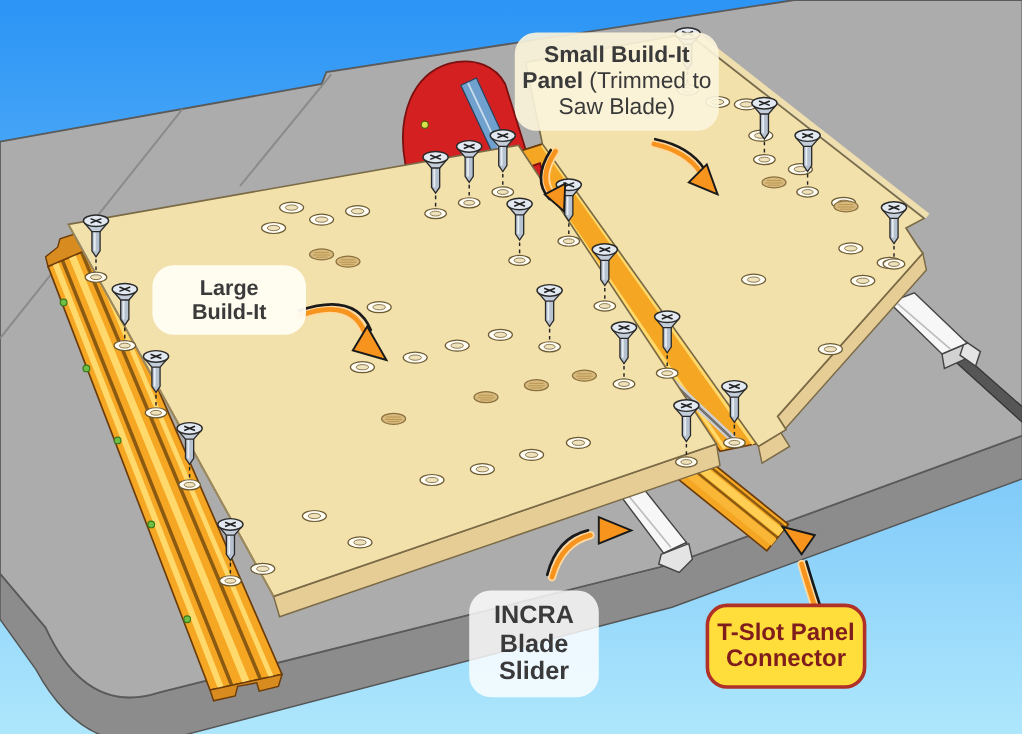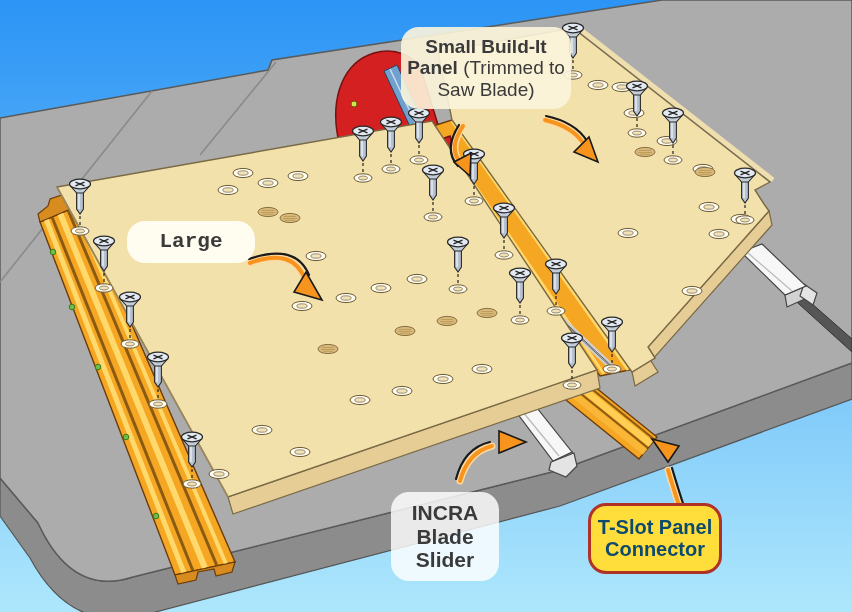--- a/index.html
+++ b/index.html
@@ -6,26 +6,26 @@
   #stage{position:relative;width:852px;height:612px;overflow:hidden;
          font-family:"Liberation Sans", sans-serif;}
   #stage svg{position:absolute;left:0;top:0;}
   .callout{position:absolute;border-radius:18px;text-align:center;
            color:var(--text,#3a3a3a);font-weight:700;line-height:1.12;
            box-sizing:border-box;}
   .callout.light{background:rgba(253,248,228,0.92);padding:9px 8px;}
   .callout .ln{display:block;}
   #lbl-small{left:401px;top:27px;width:170px;font-size:19px;background:rgba(252,245,220,0.9);}
   #lbl-small .note{font-weight:400;}
-  #lbl-large{left:127px;top:221px;width:128px;font-size:21px;background:rgba(255,253,243,0.95);font-family:Liberation Mono, monospace;}
+  #lbl-large{left:127px;top:221px;width:128px;font-size:18px;background:rgba(255,253,243,0.95);}
   #lbl-slider{left:391px;top:492px;width:108px;font-size:21px;background:rgba(255,255,255,0.82);}
   #lbl-connector{left:588px;top:503px;width:134px;font-size:20px;
                  background:var(--label-yellow,#ffde3c);
                  border:3px solid var(--label-red-border,#b03127);
-                 color:#0c4a6e;padding:10px 6px;}
+                 color:#7f1d1d;padding:10px 6px;}
   
   .sky-a{stop-color:var(--sky-top,#2b94f5);} .sky-b{stop-color:var(--sky-bottom,#aee7fc);}
   .tabletop{fill:var(--table,#acacac);stroke:#5a5a5a;stroke-width:1.5;}
   .tableside{fill:var(--table-side,#8c8c8c);stroke:#555;stroke-width:1.2;}
   .seam{stroke:#8a8a8a;stroke-width:1.6;fill:none;}
   .slot{fill:#565656;stroke:#333;stroke-width:1;}
   .panel{fill:var(--panel,#f3e1ac);stroke:#7a6a45;stroke-width:1.4;}
   .panel-edge{fill:var(--panel-edge,#e6cd96);stroke:#7a6a45;stroke-width:1.2;}
   .track{fill:var(--track,#f5a623);stroke:#6b3c0a;stroke-width:1.4;}
   .track-cap{fill:#d88c1f;stroke:#6b3c0a;stroke-width:1.2;}
@@ -240,27 +240,28 @@
     </g>
     <g>
       <path class="arrow-pale" d="M696,556 Q678,504 668,470"></path>
       <path class="arrow-org" d="M696,556 Q678,504 668,470"></path>
       <path class="arrow-blk" d="M700,554 Q682,502 672,468"></path>
       <polygon class="arrow-head" points="652,439 668,462 679,446"></polygon>
     </g>
   </g>
 </svg>
 
-<div class="callout" id="lbl-small" style="padding:9px 6px;">
+<div class="callout" id="lbl-small" style="padding:9px 6px;margin-left:28px;">
   <b>Small Build-It Panel</b>
   <span class="note">(Trimmed to Saw Blade)</span>
 </div>
 
 <div class="callout light" id="lbl-large">
   <span class="ln">Large</span>
+  <span class="ln">Build-It</span>
 </div>
 
 <div class="callout light" id="lbl-slider">
   <span class="ln">INCRA</span>
   <span class="ln">Blade Slider</span>
 </div>
 
 <div class="callout" id="lbl-connector">
   <span class="ln">T-Slot Panel</span>
   <span class="ln">Connector</span>

